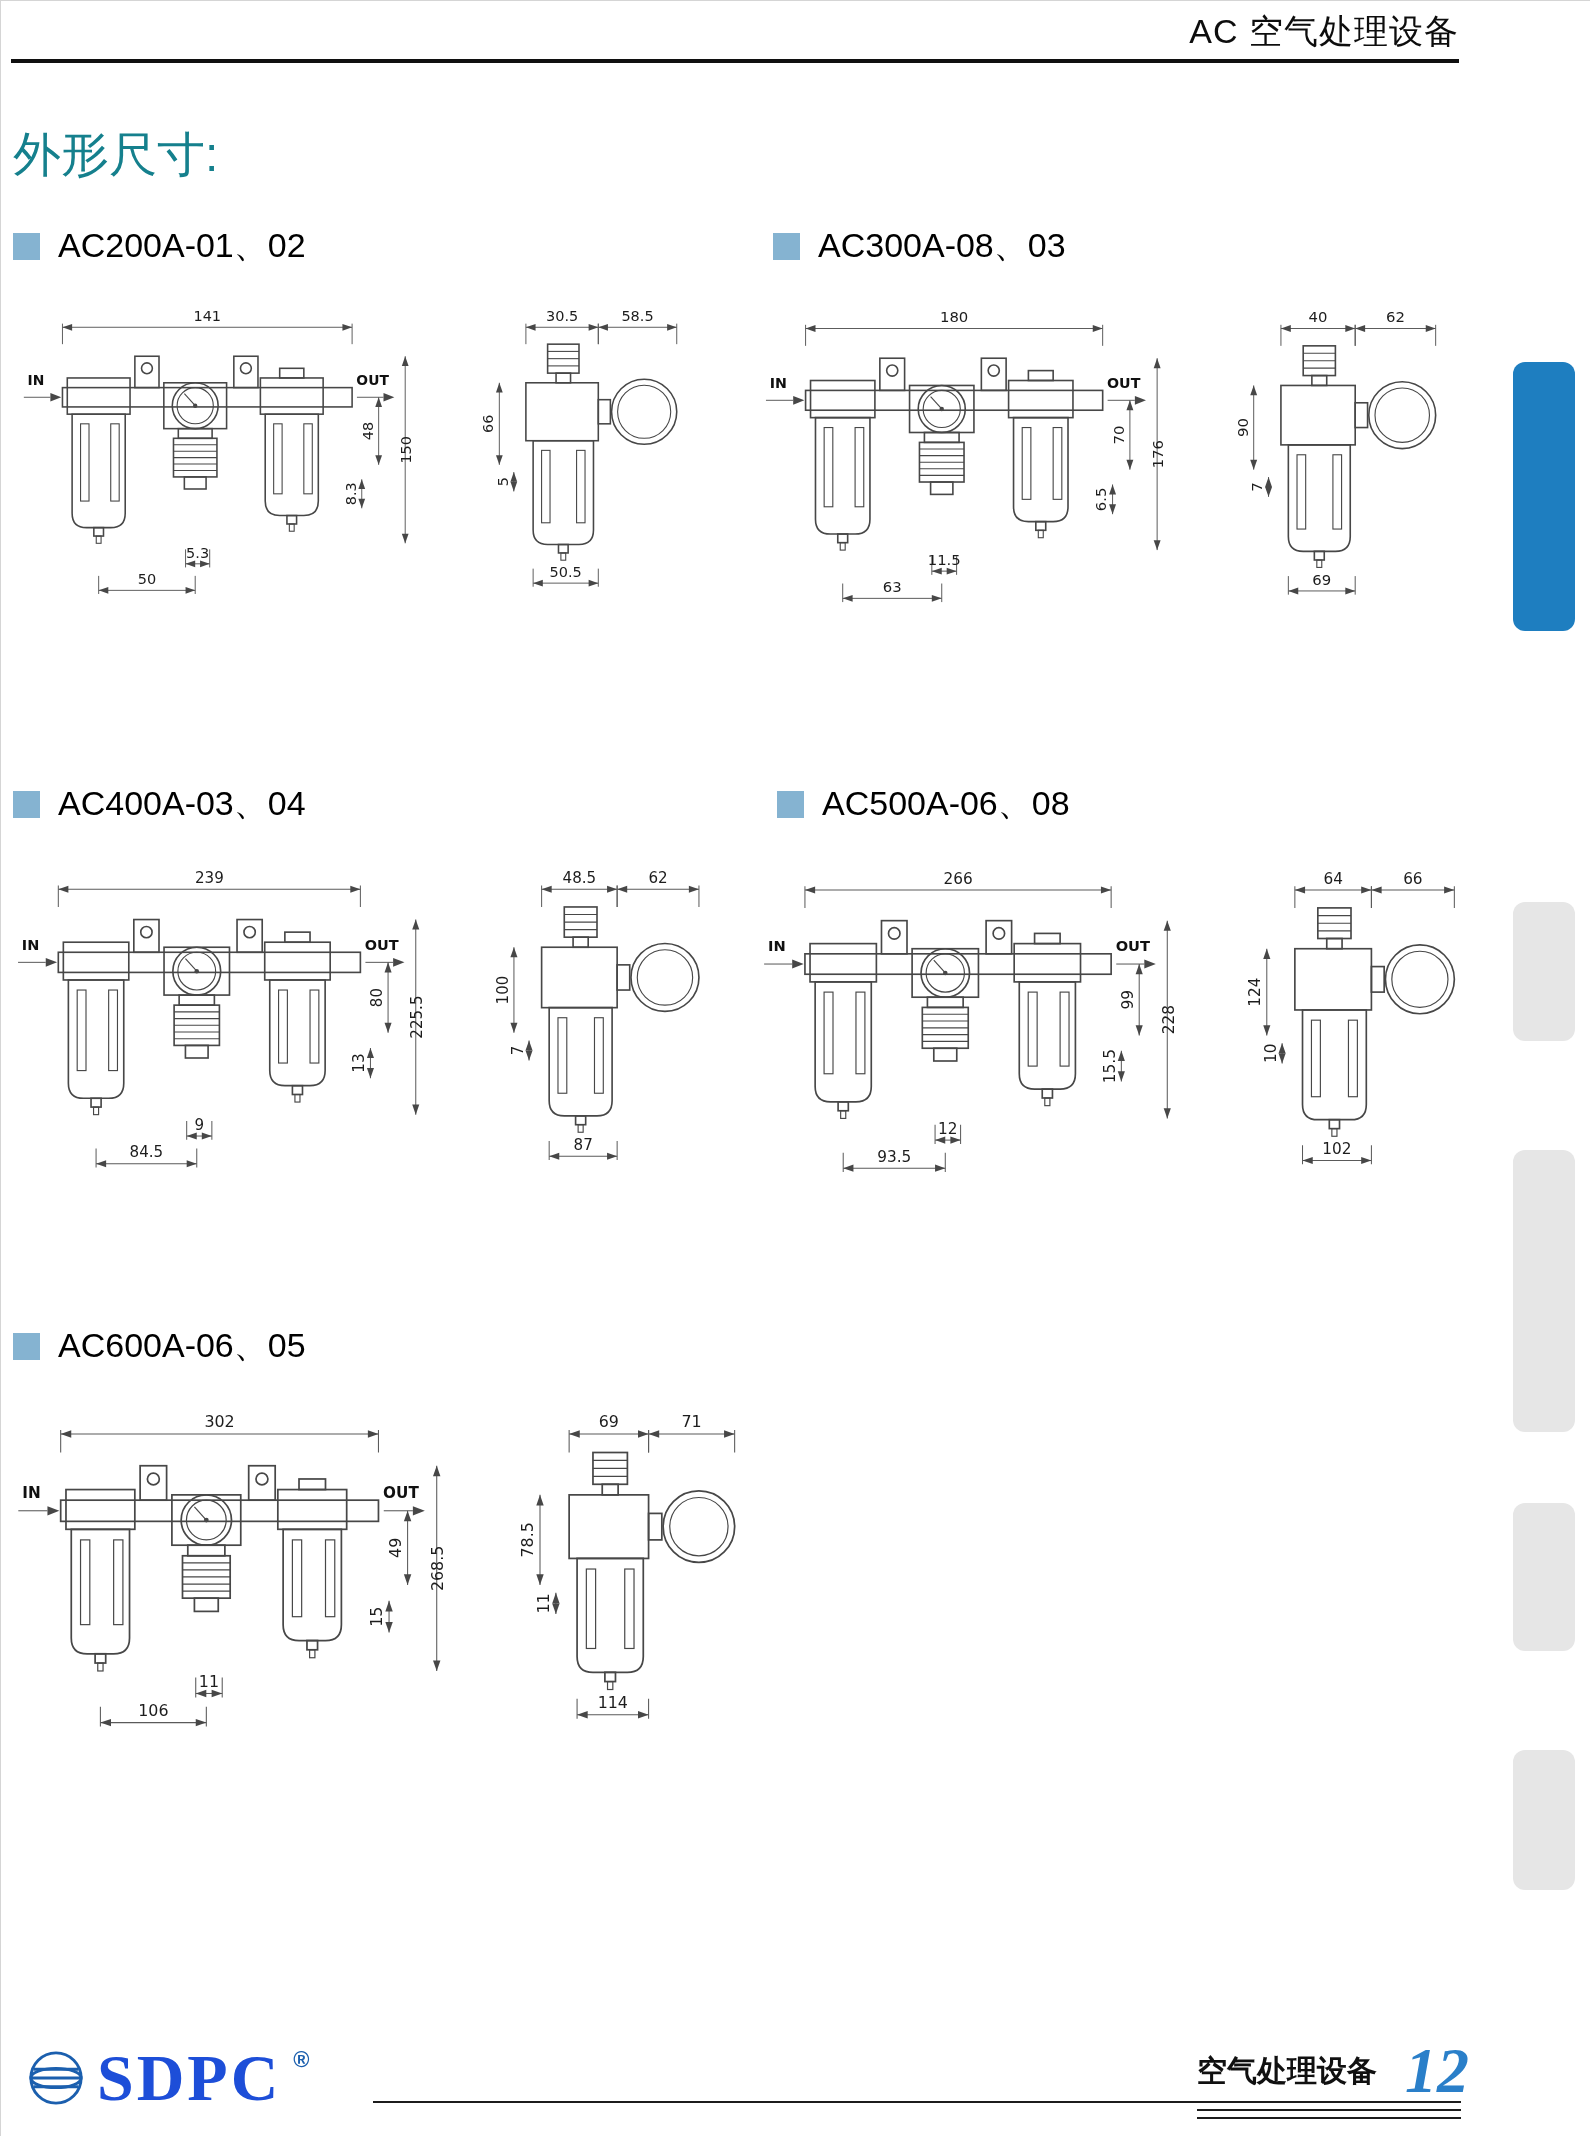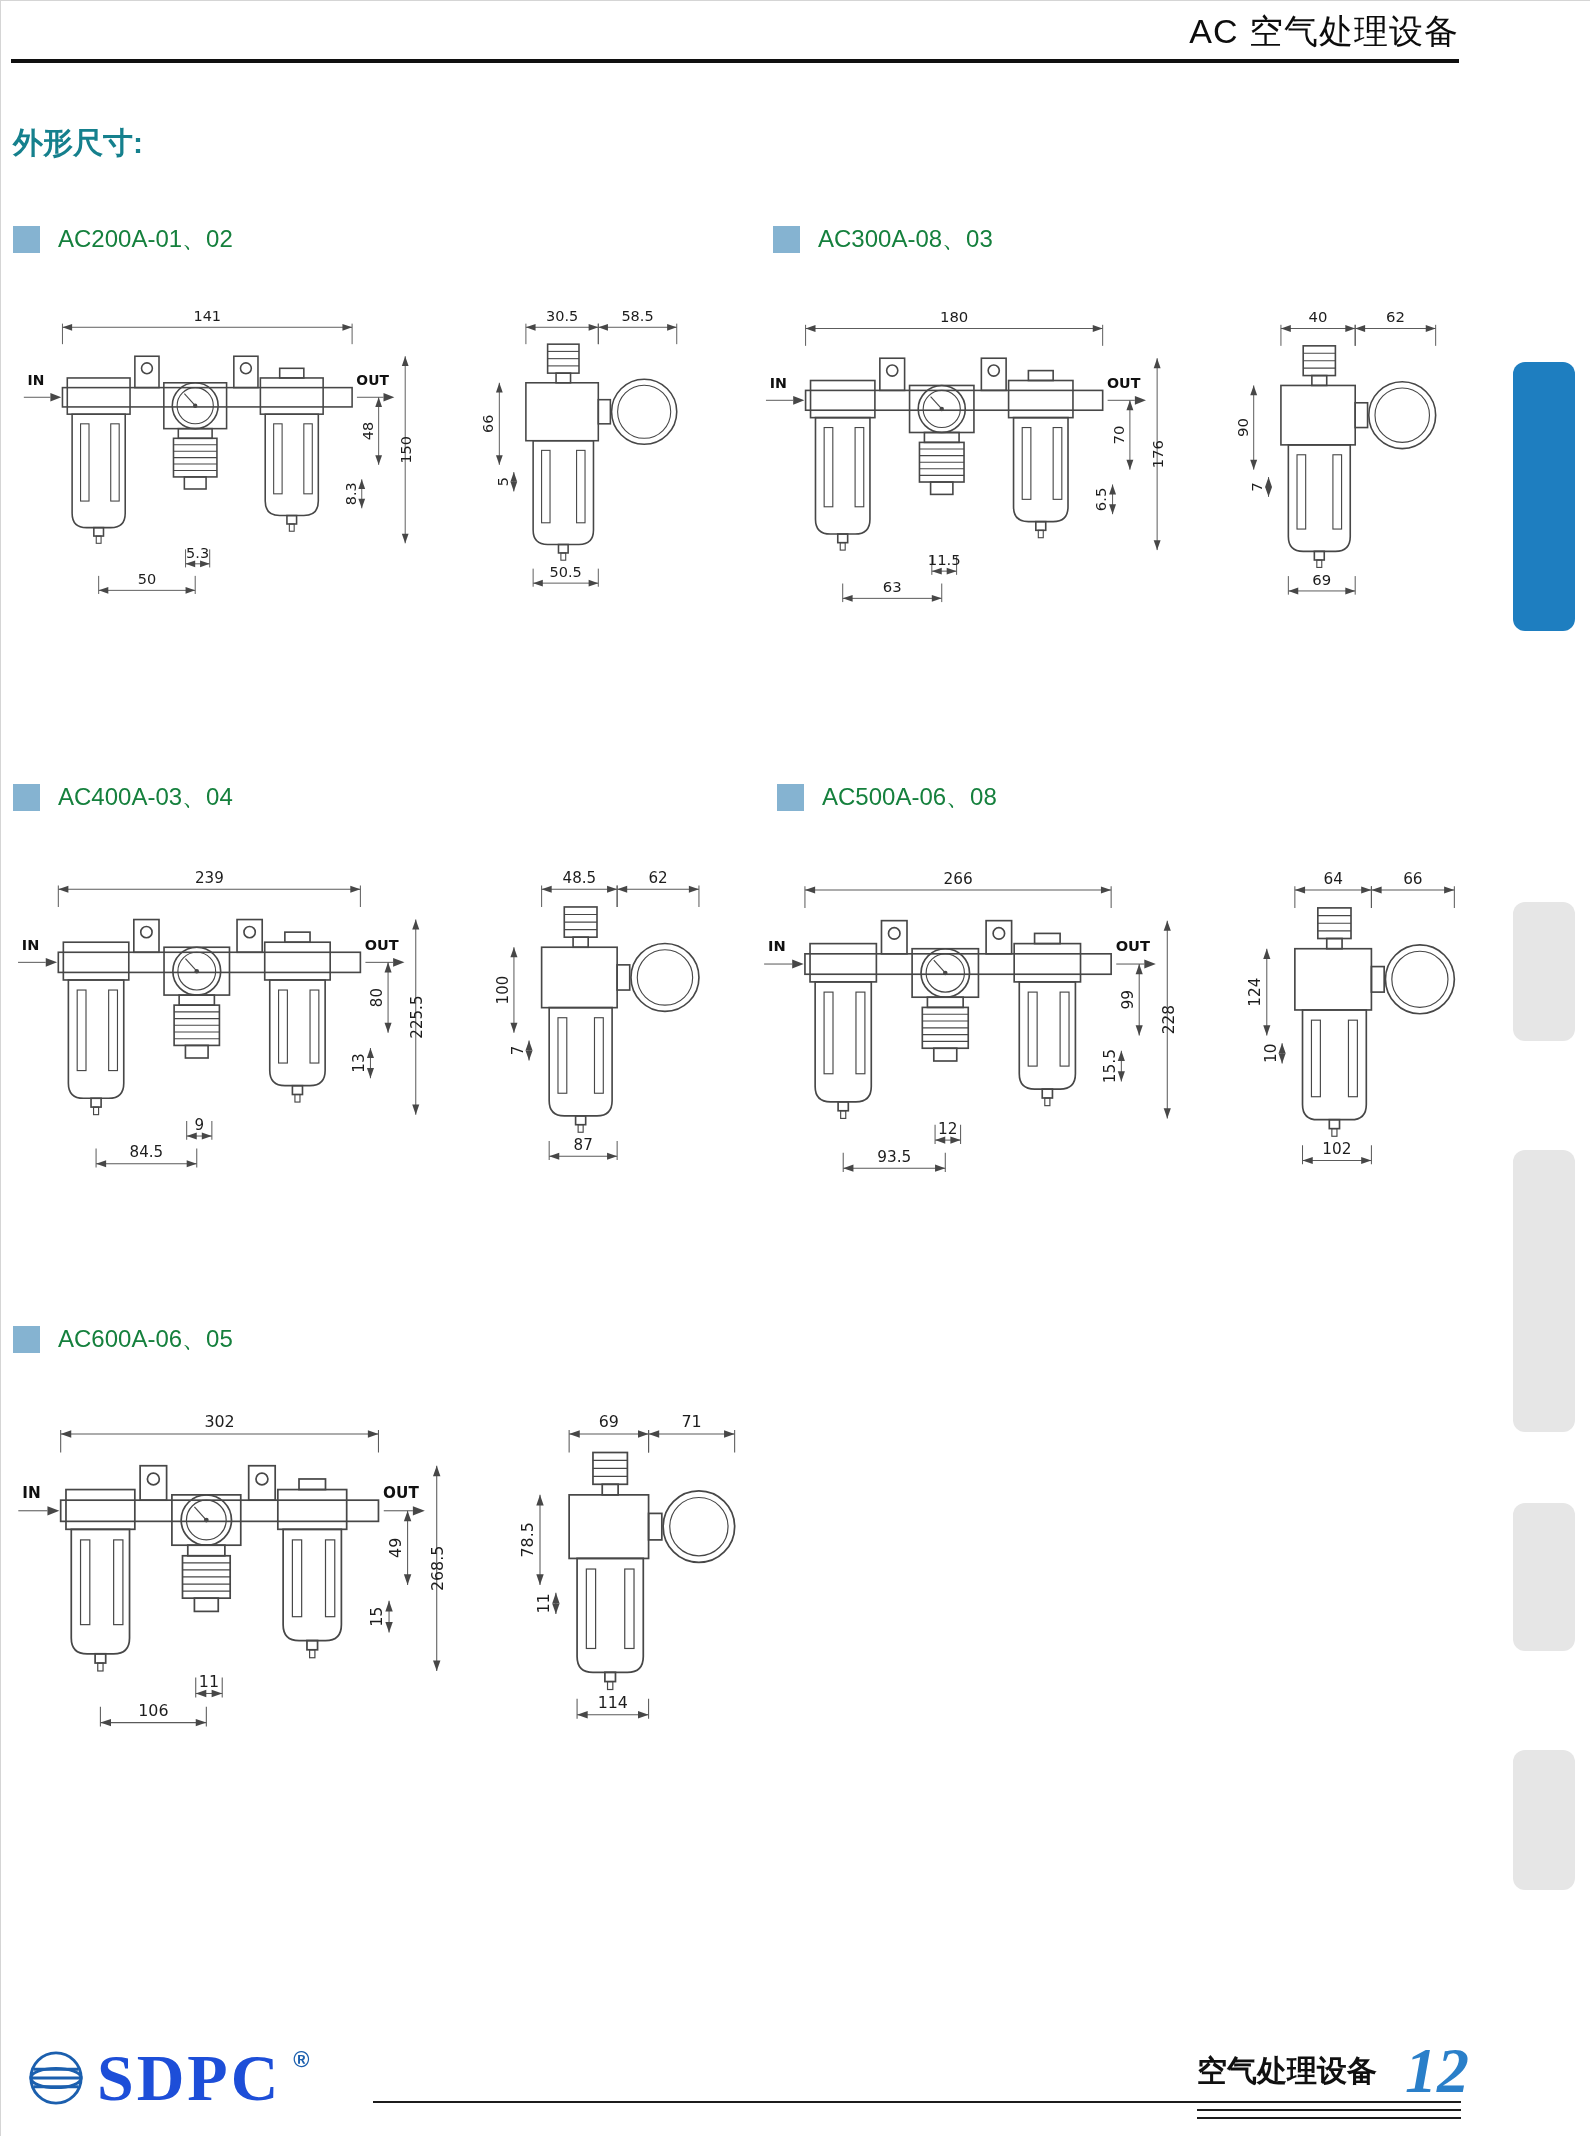--- a/index.html
+++ b/index.html
@@ -2,25 +2,25 @@
 <html><head>
 <meta charset="utf-8">
 <style>
   html,body{margin:0;padding:0}
   body{background:#ececec;font-family:"Liberation Sans",sans-serif}
   .page{position:relative;width:1590px;height:2136px;background:#ffffff;margin:0 auto;overflow:hidden;border:1px solid #d5d5d5}
 
   .header-title{position:absolute;top:8px;left:0;width:1458px;text-align:right;font-size:34px;font-weight:normal;color:#0d0d0d;letter-spacing:1px}
   .header-rule{position:absolute;top:58px;left:10px;width:1448px;height:4px;background:#101010}
 
-  .page-title{position:absolute;top:122px;left:12px;font-size:30px;font-weight:bold;color:#15808d}
+  .page-title{position:absolute;top:122px;left:12px;font-size:48px;font-weight:normal;color:#15808d}
 
   .sec-head{position:absolute;display:flex;align-items:center;gap:18px}
   .bullet{width:27px;height:27px;background:#85b3d1;display:inline-block;flex:0 0 auto}
-  .sec-title{font-size:24px;color:#15803d}
+  .sec-title{font-size:34px;color:#000000}
 
   .drawing{position:absolute}
   .drawing svg{width:100%;height:auto;display:block}
 
   
   .ol{fill:none;stroke:#474747;stroke-width:1.3}
   .thin{stroke-width:0.9}
   .dim{fill:none;stroke:#5a5a5a;stroke-width:0.8}
   .af{fill:#474747;stroke:none}
   .dimt{font-family:"DejaVu Sans",sans-serif;font-size:12px;fill:#1d1d1d}

